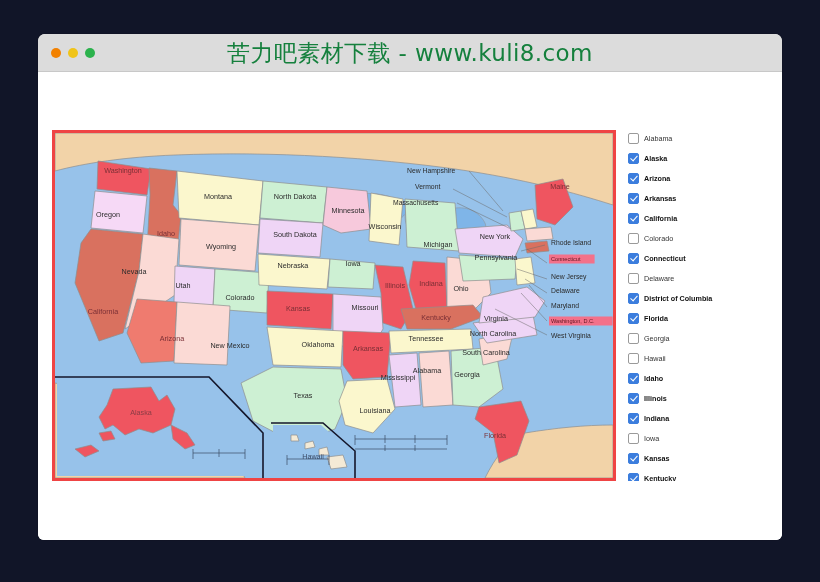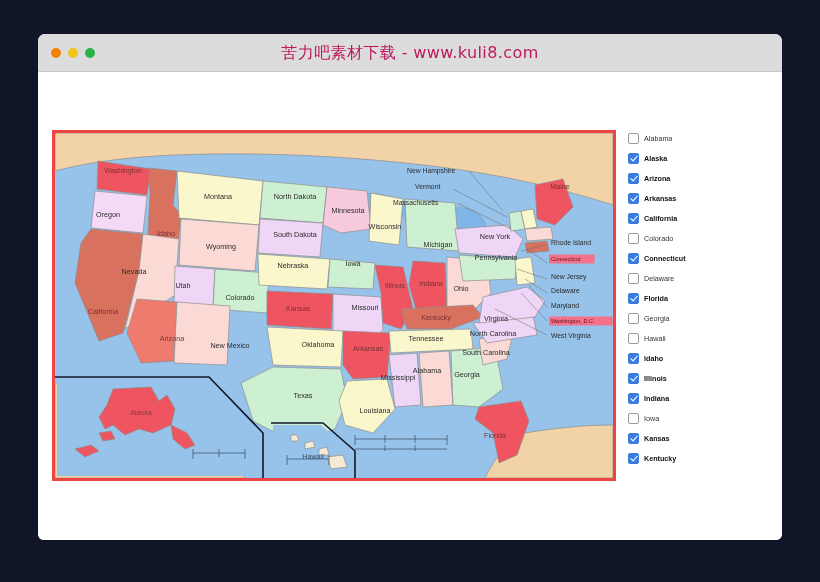--- a/index.html
+++ b/index.html
@@ -29,21 +29,21 @@
     border-radius: 6px 6px 0 0;
   }
   #traffic { position: absolute; left: 13px; top: 14px; display: flex; gap: 7px; }
   .dot { width: 10px; height: 10px; border-radius: 50%; }
   .dot.red    { background: #f28100; }
   .dot.yellow { background: #f0c419; }
   .dot.green  { background: #2bb24c; }
   #title {
     position: absolute; left: 0; top: 0; width: 100%; height: 38px;
     line-height: 38px; text-align: center;
-    font-size: 16px; color: #be185d; letter-spacing: 0.4px;
+    font-size: 23px; color: #15803d; letter-spacing: 0.4px;
     font-family: "DejaVu Sans", sans-serif;
   }
 
   #content { position: relative; width: 100%; height: 468px; background: #fff; }
 
   
   #map-wrap {
     position: absolute; left: 14px; top: 58px;
     width: 564px; height: 351px;
     border: 3px solid #ef4444;
@@ -306,20 +306,24 @@
         <div class="row on">
           <span class="cb"></span>
           <span class="lbl">Connecticut</span>
         </div>
         <div class="row">
           <span class="cb"></span>
           <span class="lbl">Delaware</span>
         </div>
         <div class="row on">
           <span class="cb"></span>
+          <span class="lbl">District of Columbia</span>
+        </div>
+        <div class="row on">
+          <span class="cb"></span>
           <span class="lbl">Florida</span>
         </div>
         <div class="row">
           <span class="cb"></span>
           <span class="lbl">Georgia</span>
         </div>
         <div class="row">
           <span class="cb"></span>
           <span class="lbl">Hawaii</span>
         </div>

